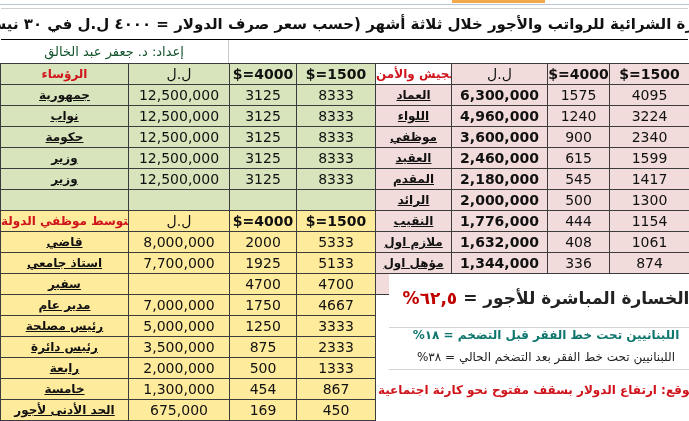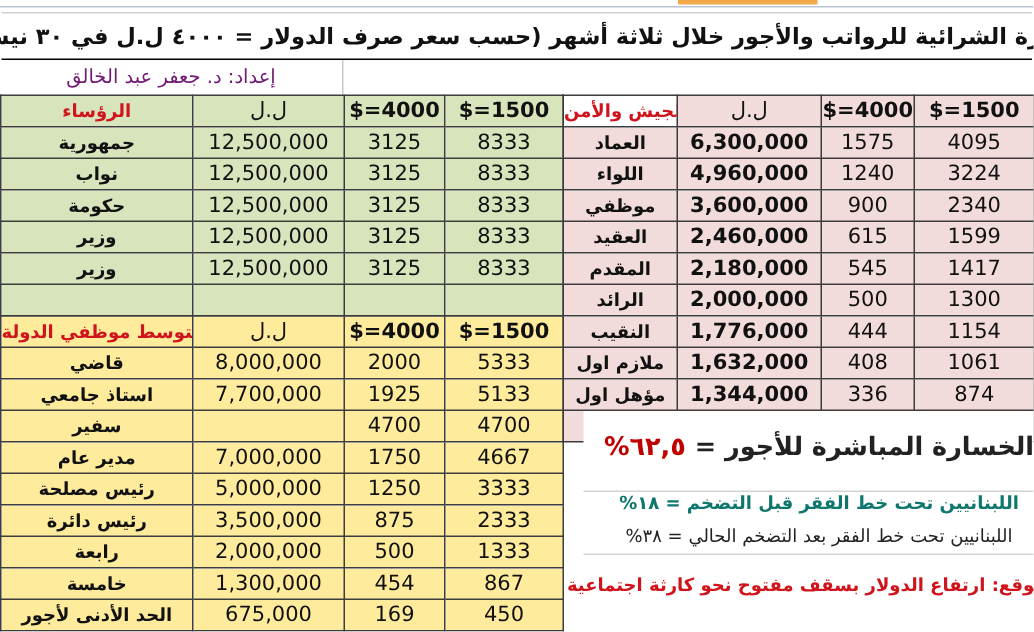--- a/index.html
+++ b/index.html
@@ -1,29 +1,29 @@
 <!DOCTYPE html>
 <html><head>
 <meta charset="utf-8">
 <style>
   * { box-sizing: border-box; margin: 0; padding: 0; }
   body { width: 689px; height: 421px; background: #fff; font-family: "DejaVu Sans", sans-serif; position: relative; overflow: hidden; }
   .topstrip { position: absolute; left: 0; top: 0; width: 689px; height: 5px; border-bottom: 1px solid #b9c4d6; background: #fff; }
   .topstrip .accent { position: absolute; left: 452px; top: 0; width: 93px; height: 3px; background: #f3a94a; }
   .title { position: absolute; left: 1px; top: 8px; width: 687px; height: 32px; border-bottom: 1px solid #000; border-top: 1px solid #d0d0d0; display: flex; align-items: center; justify-content: center; font-weight: bold; font-size: 15px; color: #111; direction: rtl; white-space: nowrap; }
-  .author { position: absolute; left: 0; top: 40px; width: 229px; height: 23px; display: flex; align-items: center; justify-content: center; font-size: 13px; color: #701a75; direction: rtl; border-right: 1px solid #c9c9c9; }
+  .author { position: absolute; left: 0; top: 40px; width: 229px; height: 23px; display: flex; align-items: center; justify-content: center; font-size: 13px; color: #14532d; direction: rtl; border-right: 1px solid #c9c9c9; }
   table { border-collapse: collapse; position: absolute; table-layout: fixed; border-radius: 20px; }
   td { border: 1px solid #3c3c3c; height: 21px; text-align: center; font-size: 14px; color: #111; white-space: nowrap; overflow: hidden; padding: 0; }
   .hdr-red { color: #d0141c; font-weight: bold; font-size: 12px; }
   .bold { font-weight: bold; }
   .green td { background: #d8e4bc; }
   .yellow td { background: #ffeb9c; }
   .pink td { background: #f2dcdb; }
   .bold-num { font-weight: bold; font-size: 14px; }
-  .ar { font-weight: bold; font-size: 12px; direction: rtl; }
+  .ar { font-weight: bold; font-size: 12px; direction: rtl; text-decoration: underline; }
   .summary { position: absolute; left: 389px; top: 274px; width: 314px; height: 132px; background: #fff; }
   .summary div { direction: rtl; text-align: center; width: 100%; position: absolute; white-space: nowrap; }
   .loss { top: 14px; font-size: 17px; font-weight: bold; color: #222; }
   .loss .pct { color: #c00000; }
   .before { top: 54px; font-size: 12px; font-weight: bold; color: #0f766e; }
   .after { top: 76px; font-size: 12px; font-weight: normal; color: #222; }
   .forecast { top: 109px; font-size: 12px; font-weight: bold; color: #d0141c; }
   .grid-line { position: absolute; background: #d4d4d4; }
 </style>
 </head>

